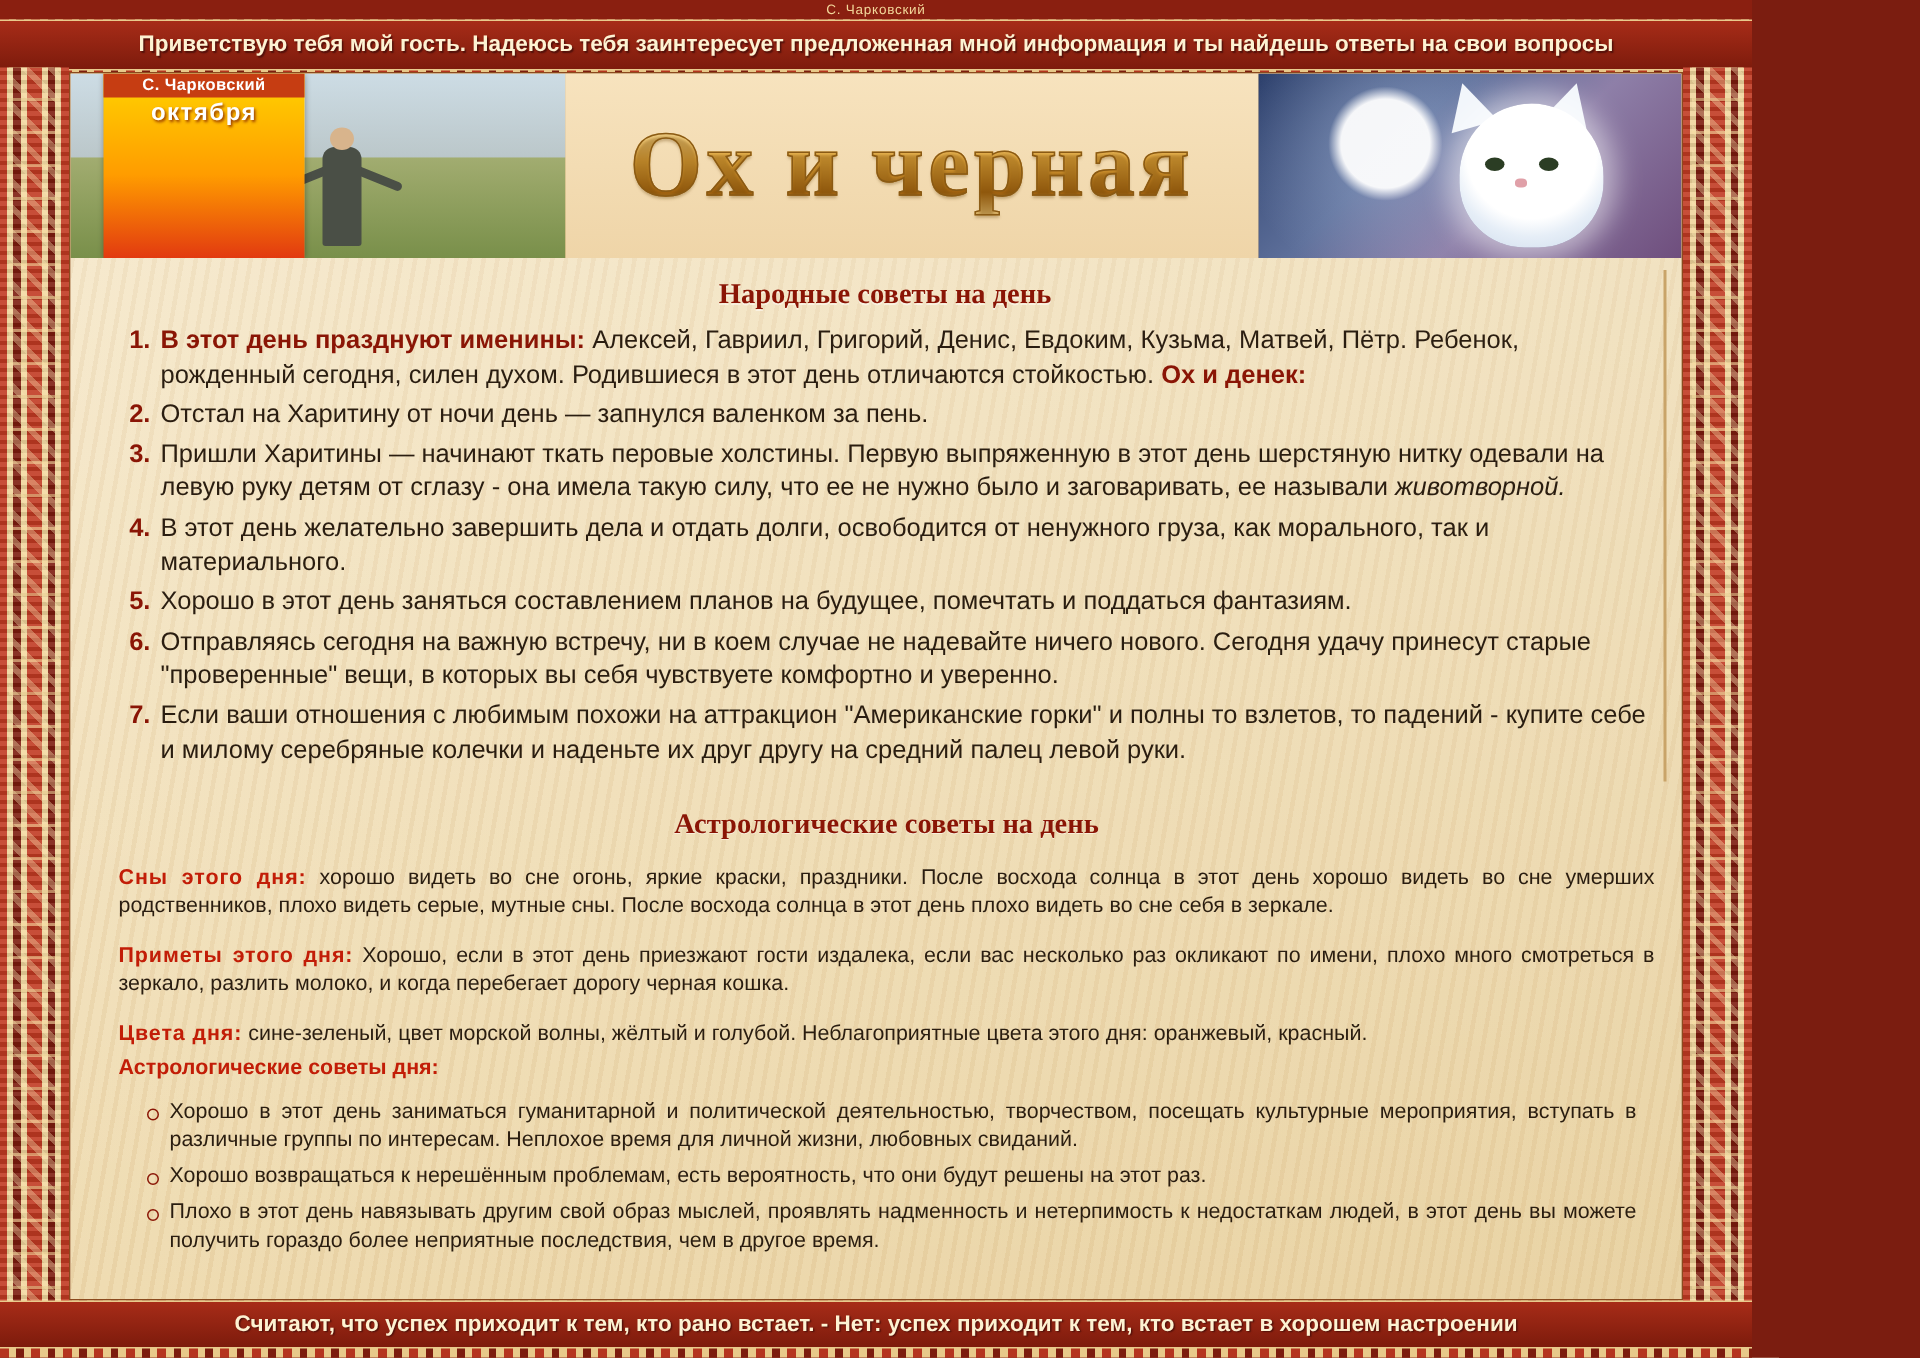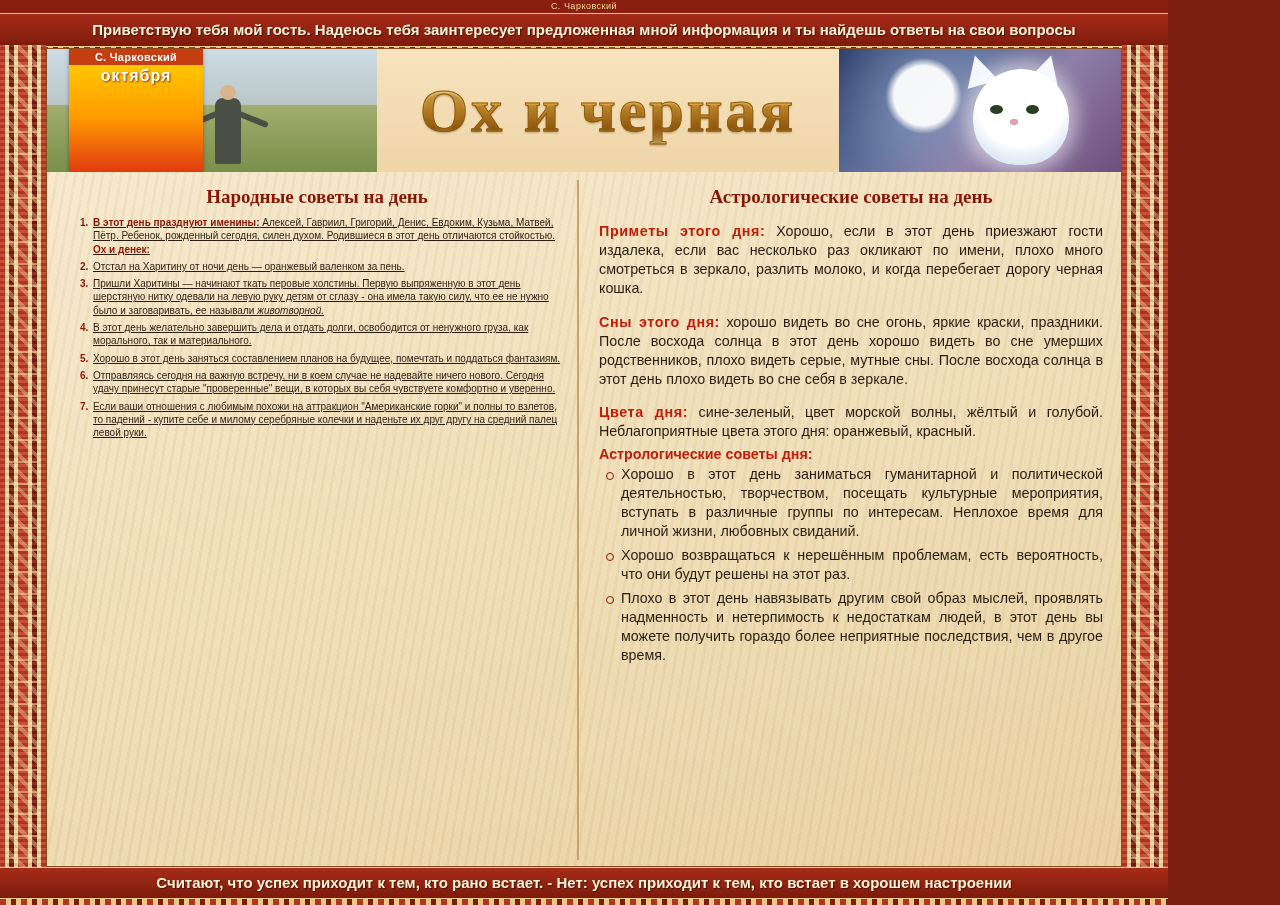--- a/index.html
+++ b/index.html
@@ -254,28 +254,29 @@
     border-radius: 40%;
     background: #e0a0a8;
   }
 
   
   .columns {
     position: absolute;
     top: 123px; left: 0; right: 0; bottom: 0;
     display: flex;
     gap: 12px;
-    padding: 8px 10px 6px 10px;
+    padding: 8px 10px 6px 24px;
     box-sizing: border-box;
     background:
       linear-gradient(180deg, rgba(255,255,255,.25), rgba(255,255,255,0)),
       repeating-linear-gradient(100deg,
         rgba(206,166,106,.18) 0 3px,
         rgba(255,255,255,0) 3px 9px),
       linear-gradient(135deg, #f3e2bd 0%, #efdcb2 40%, #e9d3a4 100%);
+    flex-direction: column;
   }
   .col {
     flex: 1 1 0;
     min-width: 0;
     padding: 4px 8px 6px 8px;
     box-sizing: border-box;
     position: relative;
   }
   .col.left { border-right: 2px solid #c9a469; }
   .col h2 {
@@ -285,24 +286,23 @@
     font-weight: bold;
     color: #8a1505;
     font-family: "Liberation Serif", serif;
     text-shadow: 0 1px 0 rgba(255,255,255,.5);
   }
   .col h2.astro { color: #8a1505; }
 
   ol.tips {
     margin: 0;
     padding-left: 26px;
-    font-size: 10px;
+    font-size: 17px;
     line-height: 1.33;
     color: #2a1d10;
-    text-decoration: underline;
   }
   ol.tips > li {
     margin-bottom: 4px;
     padding-left: 2px;
   }
   ol.tips > li::marker { color: #8a1505; font-weight: bold; }
   .hl { color: #8a1505; font-weight: bold; }
   .ital { font-style: italic; }
 
   .astro-block {
@@ -317,21 +317,21 @@
     font-weight: bold;
     letter-spacing: .6px;
   }
   .astro-sub {
     color: #c21d07;
     font-weight: bold;
     font-size: 14.3px;
     margin: 2px 0 3px 0;
   }
   ul.astro-list {
-    margin: 0;
+    margin: 12px;
     padding-left: 20px;
     font-size: 14.3px;
     line-height: 1.33;
     color: #2a1d10;
     list-style: none;
   }
   ul.astro-list > li {
     position: relative;
     margin-bottom: 5px;
     text-align: justify;
@@ -389,21 +389,21 @@
 
     <div class="columns">
 
       <div class="col left">
         <h2>Народные советы на день</h2>
         <ol class="tips">
           <li>
             <span class="hl">В этот день празднуют именины:</span><span> Алексей, Гавриил, Григорий, Денис, Евдоким, Кузьма, Матвей, Пётр. Ребенок, рожденный сегодня, силен духом. Родившиеся в этот день отличаются стойкостью. </span><span class="hl">Ох и денек:</span>
           </li>
           <li>
-            <span>Отстал на Харитину от ночи день — оранжевый валенком за пень.</span>
+            <span>Отстал на Харитину от ночи день — запнулся валенком за пень.</span>
           </li>
           <li>
             <span>Пришли Харитины — начинают ткать перовые холстины. Первую выпряженную в этот день шерстяную нитку одевали на левую руку детям от сглазу - она имела такую силу, что ее не нужно было и заговаривать, ее называли </span><span class="ital">животворной.</span>
           </li>
           <li>
             <span>В этот день желательно завершить дела и отдать долги, освободится от ненужного груза, как морального, так и материального.</span>
           </li>
           <li>
             <span>Хорошо в этот день заняться составлением планов на будущее, помечтать и поддаться фантазиям.</span>
           </li>
@@ -413,24 +413,24 @@
           <li>
             <span>Если ваши отношения с любимым похожи на аттракцион "Американские горки" и полны то взлетов, то падений - купите себе и милому серебряные колечки и наденьте их друг другу на средний палец левой руки.</span>
           </li>
         </ol>
       </div>
 
       <div class="col right">
         <h2 class="astro">Астрологические советы на день</h2>
 
         <p class="astro-block">
-          <span class="lead">Приметы этого дня:</span><span> Хорошо, если в этот день приезжают гости издалека, если вас несколько раз окликают по имени, плохо много смотреться в зеркало, разлить молоко, и когда перебегает дорогу черная кошка.</span>
+          <span class="lead">Сны этого дня:</span><span> хорошо видеть во сне огонь, яркие краски, праздники. После восхода солнца в этот день хорошо видеть во сне умерших родственников, плохо видеть серые, мутные сны. После восхода солнца в этот день плохо видеть во сне себя в зеркале.</span>
         </p>
         <p class="astro-block">
-          <span class="lead">Сны этого дня:</span><span> хорошо видеть во сне огонь, яркие краски, праздники. После восхода солнца в этот день хорошо видеть во сне умерших родственников, плохо видеть серые, мутные сны. После восхода солнца в этот день плохо видеть во сне себя в зеркале.</span>
+          <span class="lead">Приметы этого дня:</span><span> Хорошо, если в этот день приезжают гости издалека, если вас несколько раз окликают по имени, плохо много смотреться в зеркало, разлить молоко, и когда перебегает дорогу черная кошка.</span>
         </p>
         <p class="astro-block">
           <span class="lead">Цвета дня:</span><span> сине-зеленый, цвет морской волны, жёлтый и голубой. Неблагоприятные цвета этого дня: оранжевый, красный.</span>
         </p>
 
         <div class="astro-sub">Астрологические советы дня:</div>
 
         <ul class="astro-list">
           <li>Хорошо в этот день заниматься гуманитарной и политической деятельностью, творчеством, посещать культурные мероприятия, вступать в различные группы по интересам. Неплохое время для личной жизни, любовных свиданий.</li>
           <li>Хорошо возвращаться к нерешённым проблемам, есть вероятность, что они будут решены на этот раз.</li>

